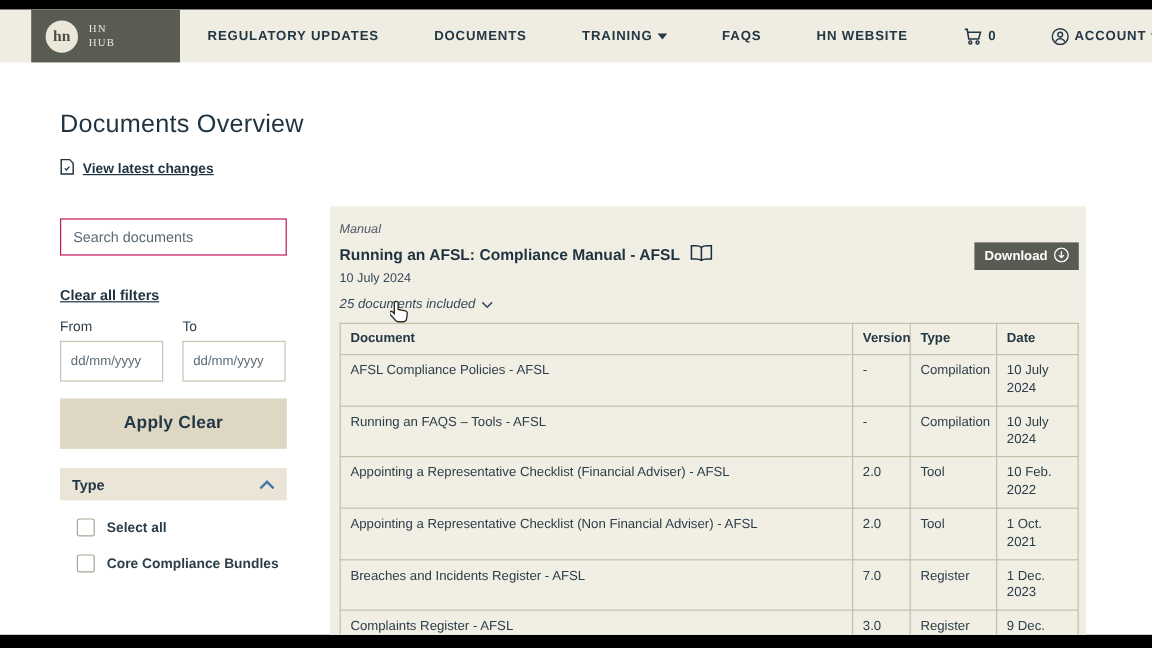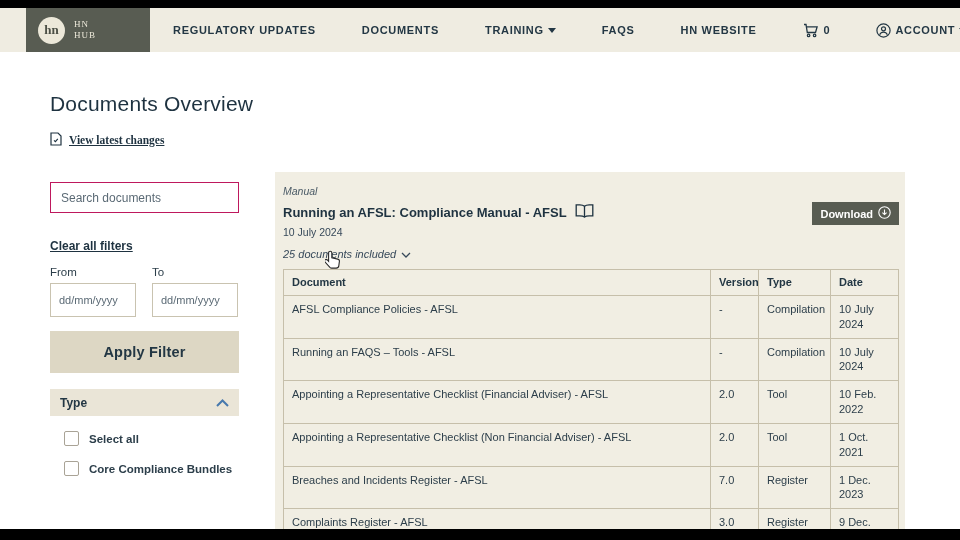--- a/index.html
+++ b/index.html
@@ -48,21 +48,21 @@
   }
   .nav-icon svg { display:block; }
   
   .page-title {
     position:absolute; left:50px; top:84px;
     font-size:21px; font-weight:400; color:#1e3240; letter-spacing:.2px;
   }
   .latest-changes {
     position:absolute; left:50px; top:124px;
     display:flex; align-items:center; gap:7px;
-    font-size:11.5px; font-weight:700; color:#1e3240;font-family:Liberation Serif, serif;
+    font-size:11.5px; font-weight:700; color:#1e3240;
   }
   .latest-changes .lbl { text-decoration:underline; cursor:pointer; }
   
   .sidebar { position:absolute; left:50px; top:174px; width:189px; }
   .search-box {
     width:100%; height:31px; background:#fff; border:1px solid #be185d;
     font-size:12px; color:#4a5a66; padding:0 10px; outline:none;
     font-family:"Liberation Sans", sans-serif;
   }
   .search-box::placeholder { color:#3d4f5c; opacity:.85; }
@@ -208,21 +208,21 @@
       <div class="date-field">
         <div class="date-label">From</div>
         <input class="date-input" type="text" placeholder="dd/mm/yyyy" style="">
       </div>
       <div class="date-field">
         <div class="date-label">To</div>
         <input class="date-input" type="text" placeholder="dd/mm/yyyy" style="">
       </div>
     </div>
 
-    <button class="apply-btn">Apply Filter</button>
+    <button class="apply-btn">Apply Clear</button>
 
     <div class="section-header">
       <span>Type</span>
       <span>
         <svg width="13" height="8" viewBox="0 0 13 8" fill="none" stroke="#4779ad" stroke-width="2">
             <path d="M1 7l5.5-5.5L12 7"></path>
           </svg>
       </span>
     </div>
 

